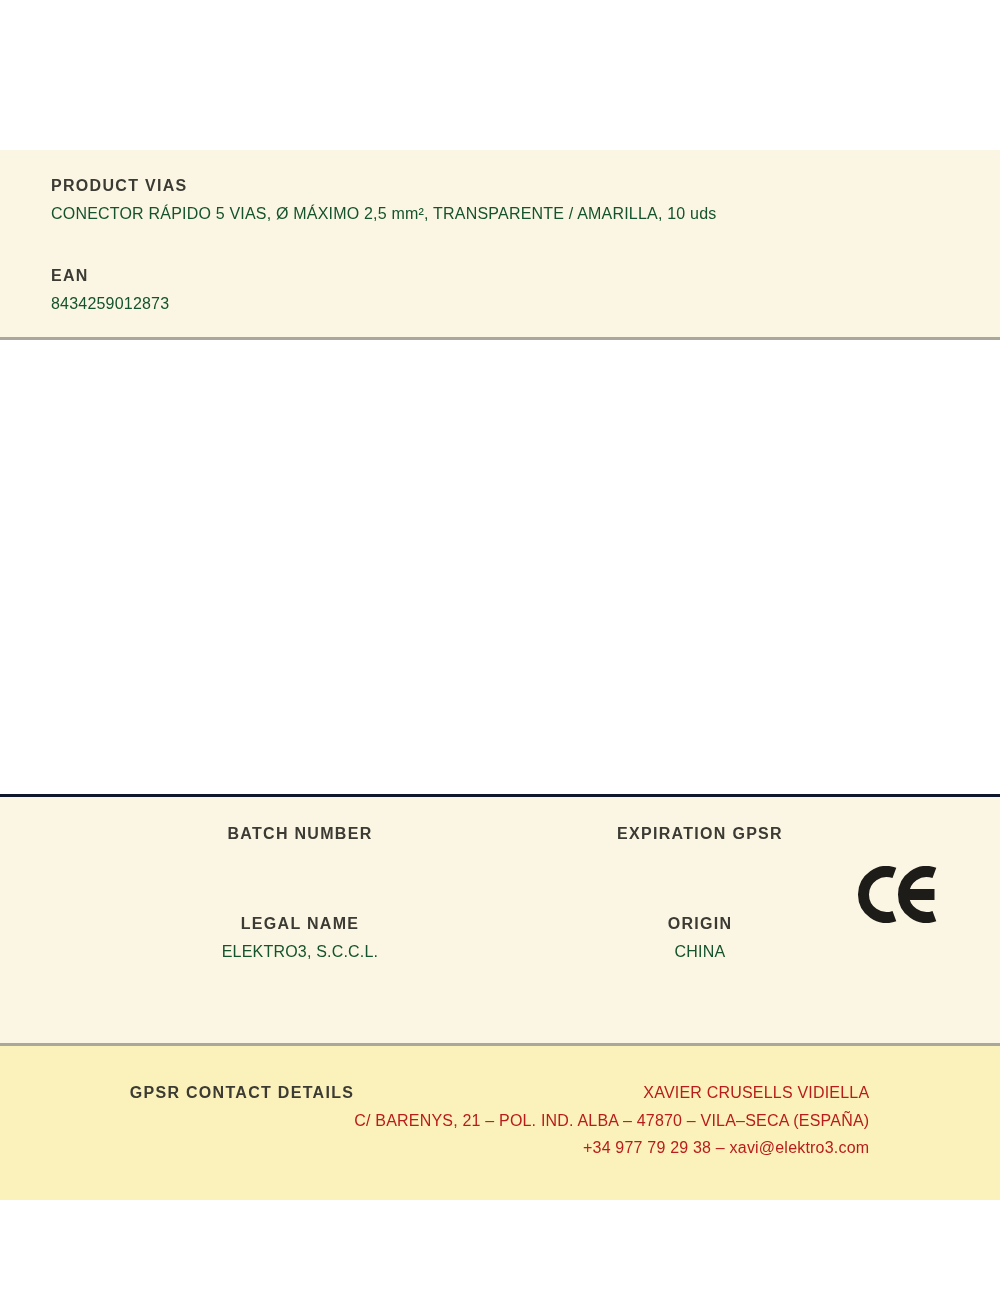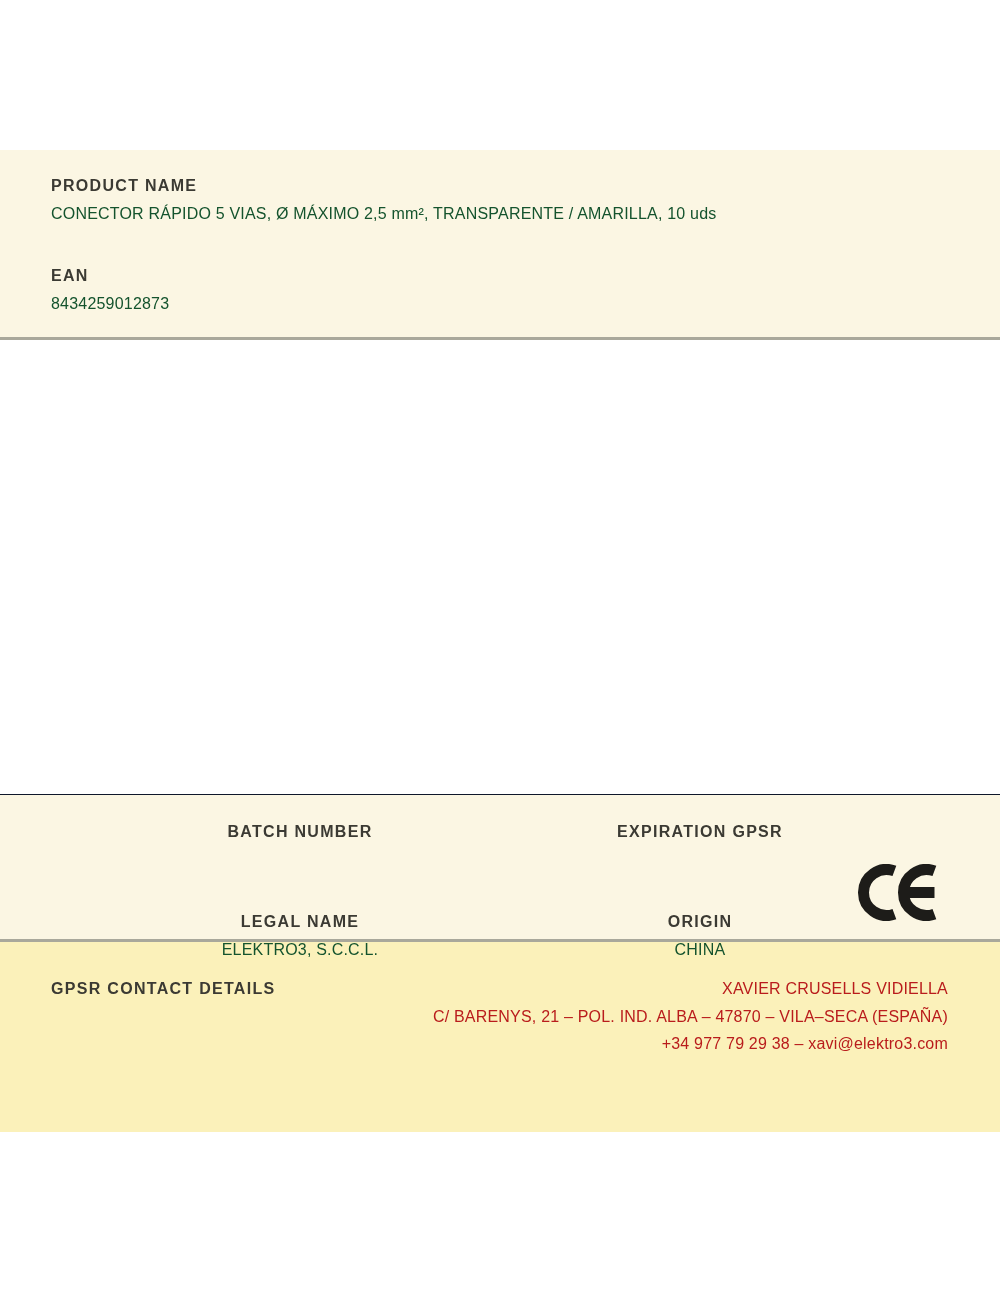--- a/index.html
+++ b/index.html
@@ -39,23 +39,23 @@
     background: #fbf6e3;
     border-bottom: 3px solid #a9a89b;
     padding: 25px 51px 0 51px;
   }
   .product-section .field-value { margin-top: 6px; }
   .product-section .ean-label { margin-top: 40px; }
 
   
   .trace-section {
     box-sizing: border-box;
-    height: 148px;
+    height: 252px;
     background: #fbf6e3;
-    border-top: 1px solid #0f172a;
+    border-top: 3px solid #0f172a;
     border-bottom: 3px solid #a9a89b;
     padding-top: 26px;
     position: relative;
   }
   .trace-grid {
     display: grid;
     grid-template-columns: 400px 400px;
     margin-left: 100px;
     text-align: center;
   }
@@ -68,43 +68,43 @@
     position: absolute;
     top: 69px;
     right: 62px;
     width: 80px;
     height: 57px;
   }
 
   
   .contact-section {
     box-sizing: border-box;
-    height: 190px;
+    height: 154px;
     background: #fbf1ba;
     display: flex;
-    justify-content: space-between;
+    justify-content: center;
     align-items: flex-start;
     padding: 36px 52px 0 51px;
   }
   .contact-right {
     text-align: right;
     font-size: 16px;
     letter-spacing: 0.2px;
     color: #b91c1c;
     line-height: 27.5px;
     margin-top: -3px;
   }
 </style>
 </head>
 <body>
 
 <div class="spacer-top"></div>
 
 <section class="product-section">
-  <div class="field-label">PRODUCT NAME</div>
+  <div class="field-label">PRODUCT VIAS</div>
   <div class="field-value">CONECTOR RÁPIDO 5 VIAS, Ø MÁXIMO 2,5 mm², TRANSPARENTE / AMARILLA, 10 uds</div>
   <div class="field-label ean-label">EAN</div>
   <div class="field-value">8434259012873</div>
 </section>
 
 <div class="mid-spacer"></div>
 
 <section class="trace-section">
   <div class="trace-grid">
     <div class="trace-cell">

